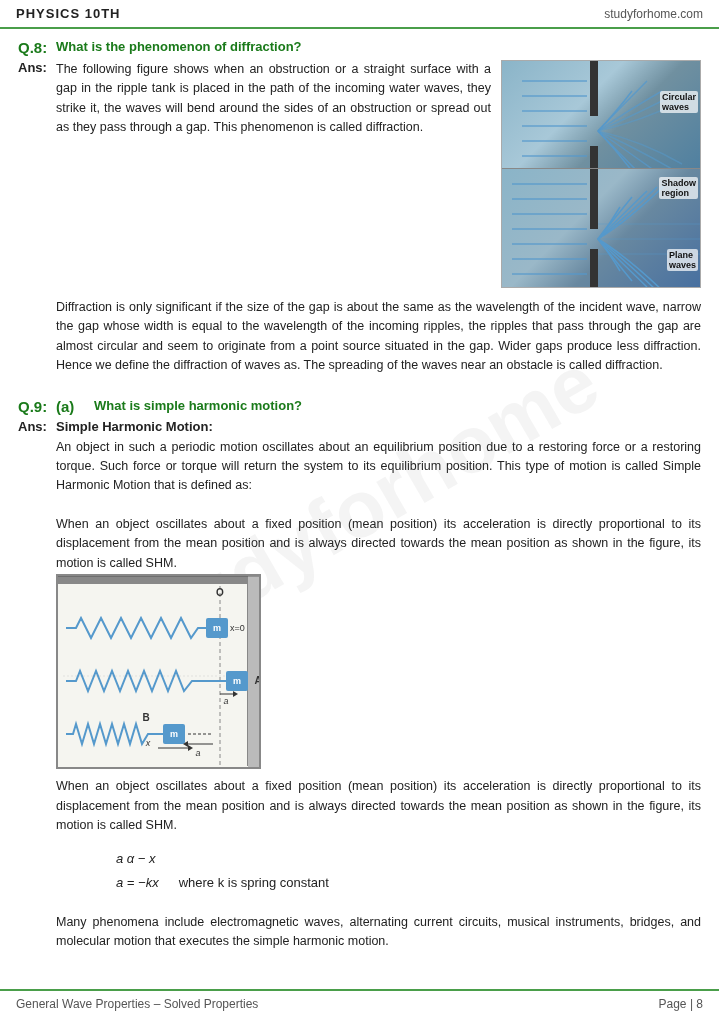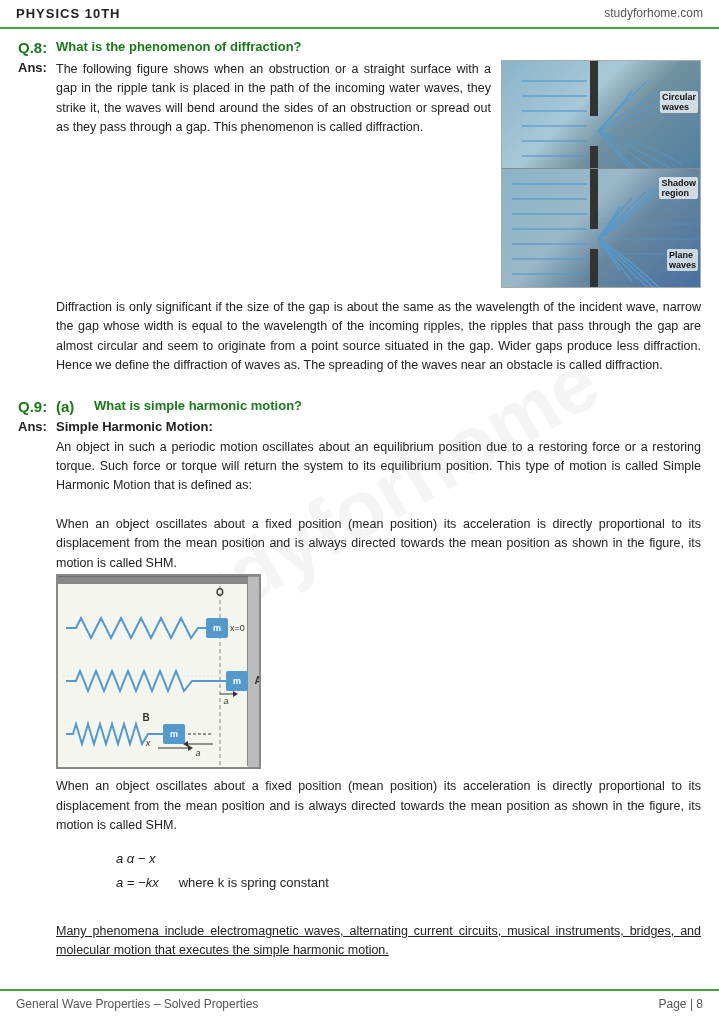--- a/index.html
+++ b/index.html
@@ -10,21 +10,21 @@
       font-size: 13px;
       background: #fff;
       color: #222;
       position: relative;
     }
 
     
     .header {
       display: flex;
       justify-content: space-between;
-      align-items: flex-start;
+      align-items: flex-end;
       padding: 6px 16px;
       border-bottom: 2px solid #4a9e4a;
       background: #fff;
     }
     .header-title {
       font-weight: bold;
       font-size: 13px;
       color: #222;
       letter-spacing: 1px;
     }
@@ -182,22 +182,21 @@
     }
     .formula-note {
       font-size: 13px;
     }
 
     
     .conclusion-para {
       text-align: justify;
       line-height: 1.55;
       font-size: 12.5px;
-      margin-top: 28px;
-      text-decoration: underline;
+      margin-top: 19px;
     }
 
     .full-text {
       text-align: justify;
       line-height: 1.55;
       font-size: 12.5px;
       margin-bottom: 8px;
     }
 
     

